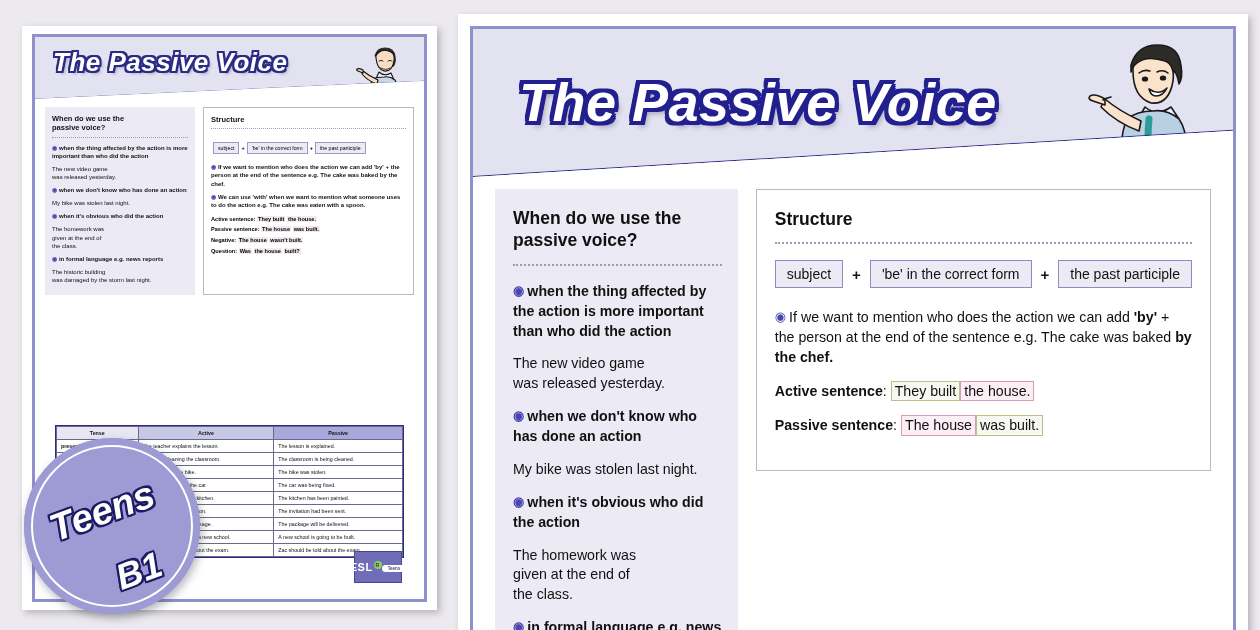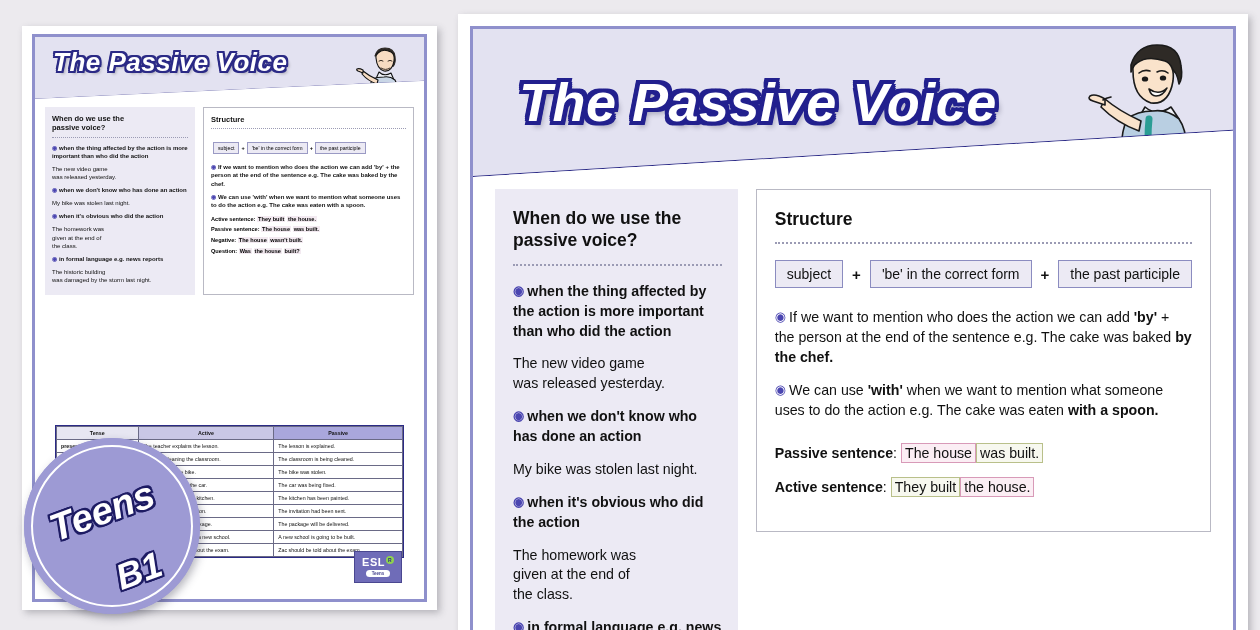--- a/index.html
+++ b/index.html
@@ -104,21 +104,21 @@
   .t-table th{font-weight:bold;text-align:center;}
   .t-table th.c1{background:#e7e6f2;}
   .t-table th.c2{background:#c9c7e6;}
   .t-table th.c3{background:#a9a7dc;}
   .t-table td.c1{font-weight:bold;}
 
   
   #esl-logo{
     position:absolute;right:12px;bottom:10px;width:46px;height:30px;
     background:#6f6cb8;border:1px solid #4a4790;
-    display:flex;flex-direction:column;align-items:center;justify-content:center;
+    display:flex;flex-direction:row;align-items:center;justify-content:center;
   }
   #esl-logo .esl-t{color:#fff;font-weight:bold;font-size:11px;letter-spacing:.5px;
     display:flex;align-items:flex-start;line-height:1;}
   #esl-logo .esl-r{
     display:inline-block;width:8px;height:8px;border-radius:50%;
     background:#8fd24f;color:#2b2a86;font-size:5px;font-weight:bold;
     text-align:center;line-height:8px;margin-left:1px;margin-top:-1px;}
   #esl-logo .esl-p{
     margin-top:2px;background:#fff;border-radius:6px;color:#4a4790;
     font-size:4.5px;font-weight:bold;padding:1px 6px;}
@@ -386,25 +386,24 @@
 
           <div class="formula">
             <span class="fbox">subject</span>
             <span class="fplus">+</span>
             <span class="fbox">'be' in the correct form</span>
             <span class="fplus">+</span>
             <span class="fbox">the past participle</span>
           </div>
 
           <p class="m-p"><span class="bullet"></span><span>If we want to mention who does the action we can add </span><b>'by'</b><span> + the person at the end of the sentence e.g. The cake was baked </span><b>by the chef.</b></p>
-          <p class="m-p" style="margin-bottom:22px;"><span class="bullet"></span><span>We can use </span><b>'with'</b><span> when we want to mention what someone uses to do the action e.g. The cake was eaten </span><b>with a spoon.</b></p>
+
+          <p class="m-sent"><span class="lbl">Active sentence</span><span>:</span> <span class="hl hl-g">They built</span><span class="hl hl-p">the house.</span></p>
 
           <p class="m-sent"><span class="lbl">Passive sentence</span><span>:</span> <span class="hl hl-p">The house</span><span class="hl hl-g">was built.</span></p>
-
-          <p class="m-sent"><span class="lbl">Active sentence</span><span>:</span> <span class="hl hl-g">They built</span><span class="hl hl-p">the house.</span></p>
 
 
         </div>
 
       </div>
     </div>
   </div>
 
 </div>
 

